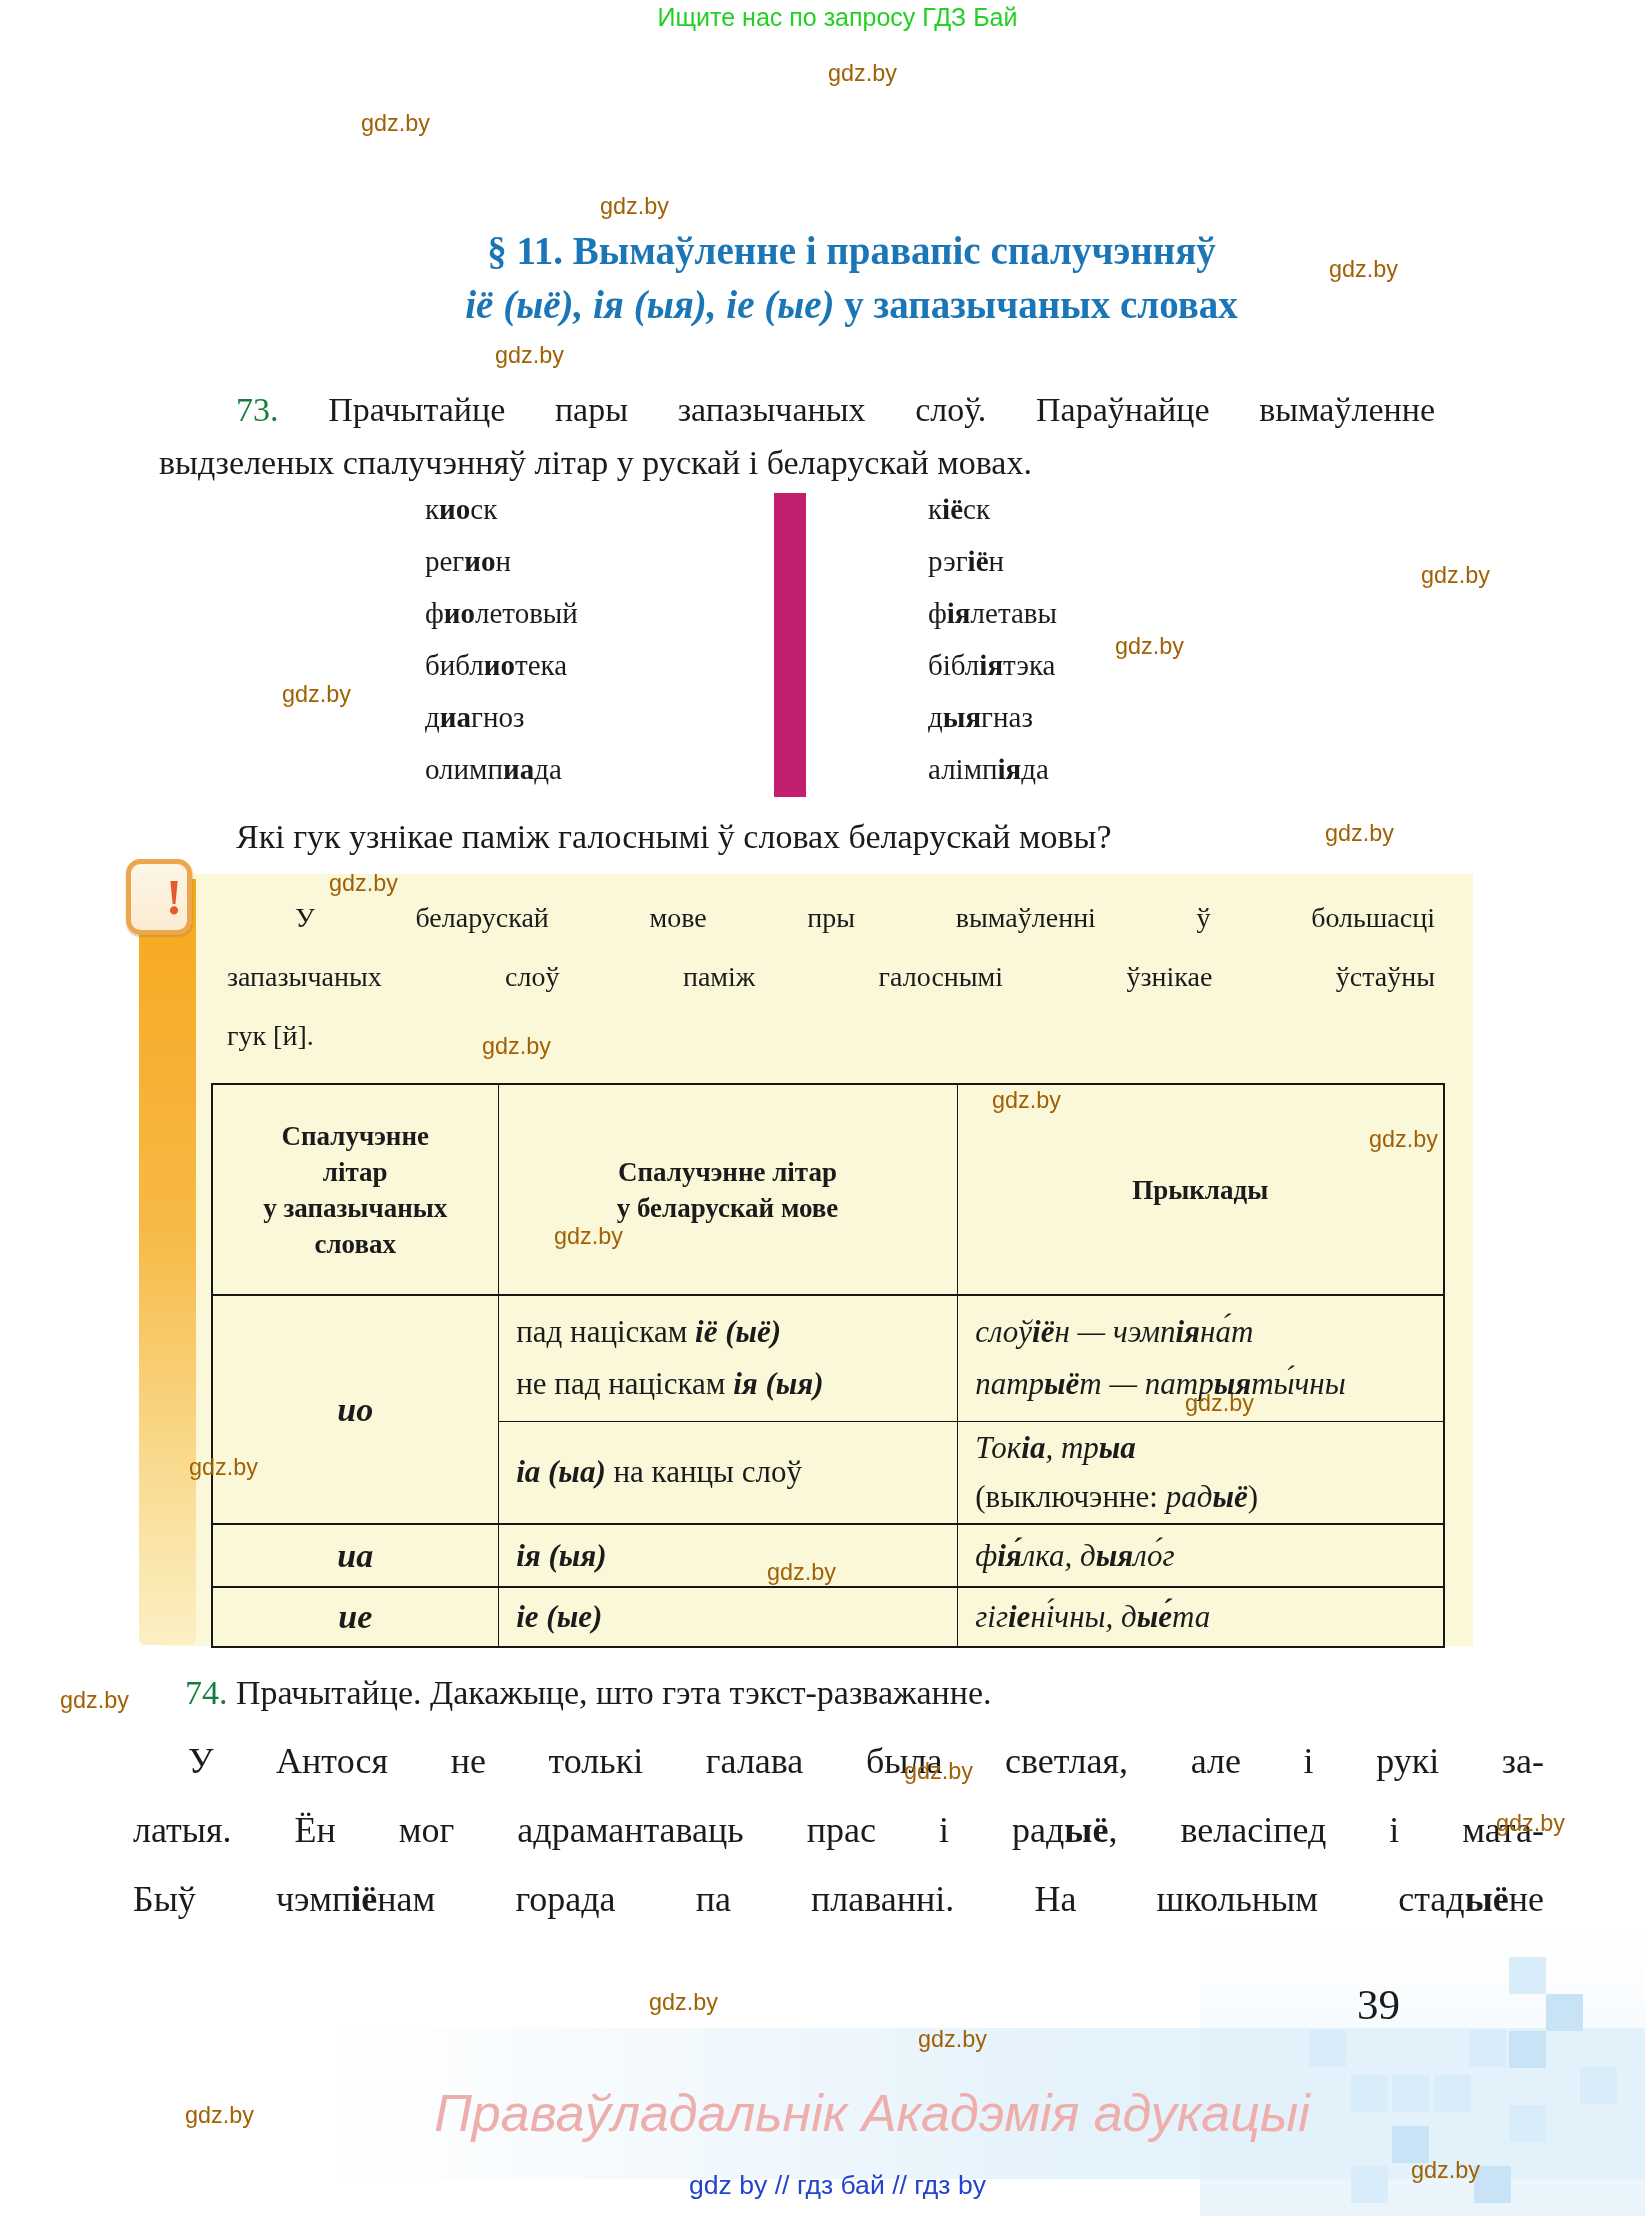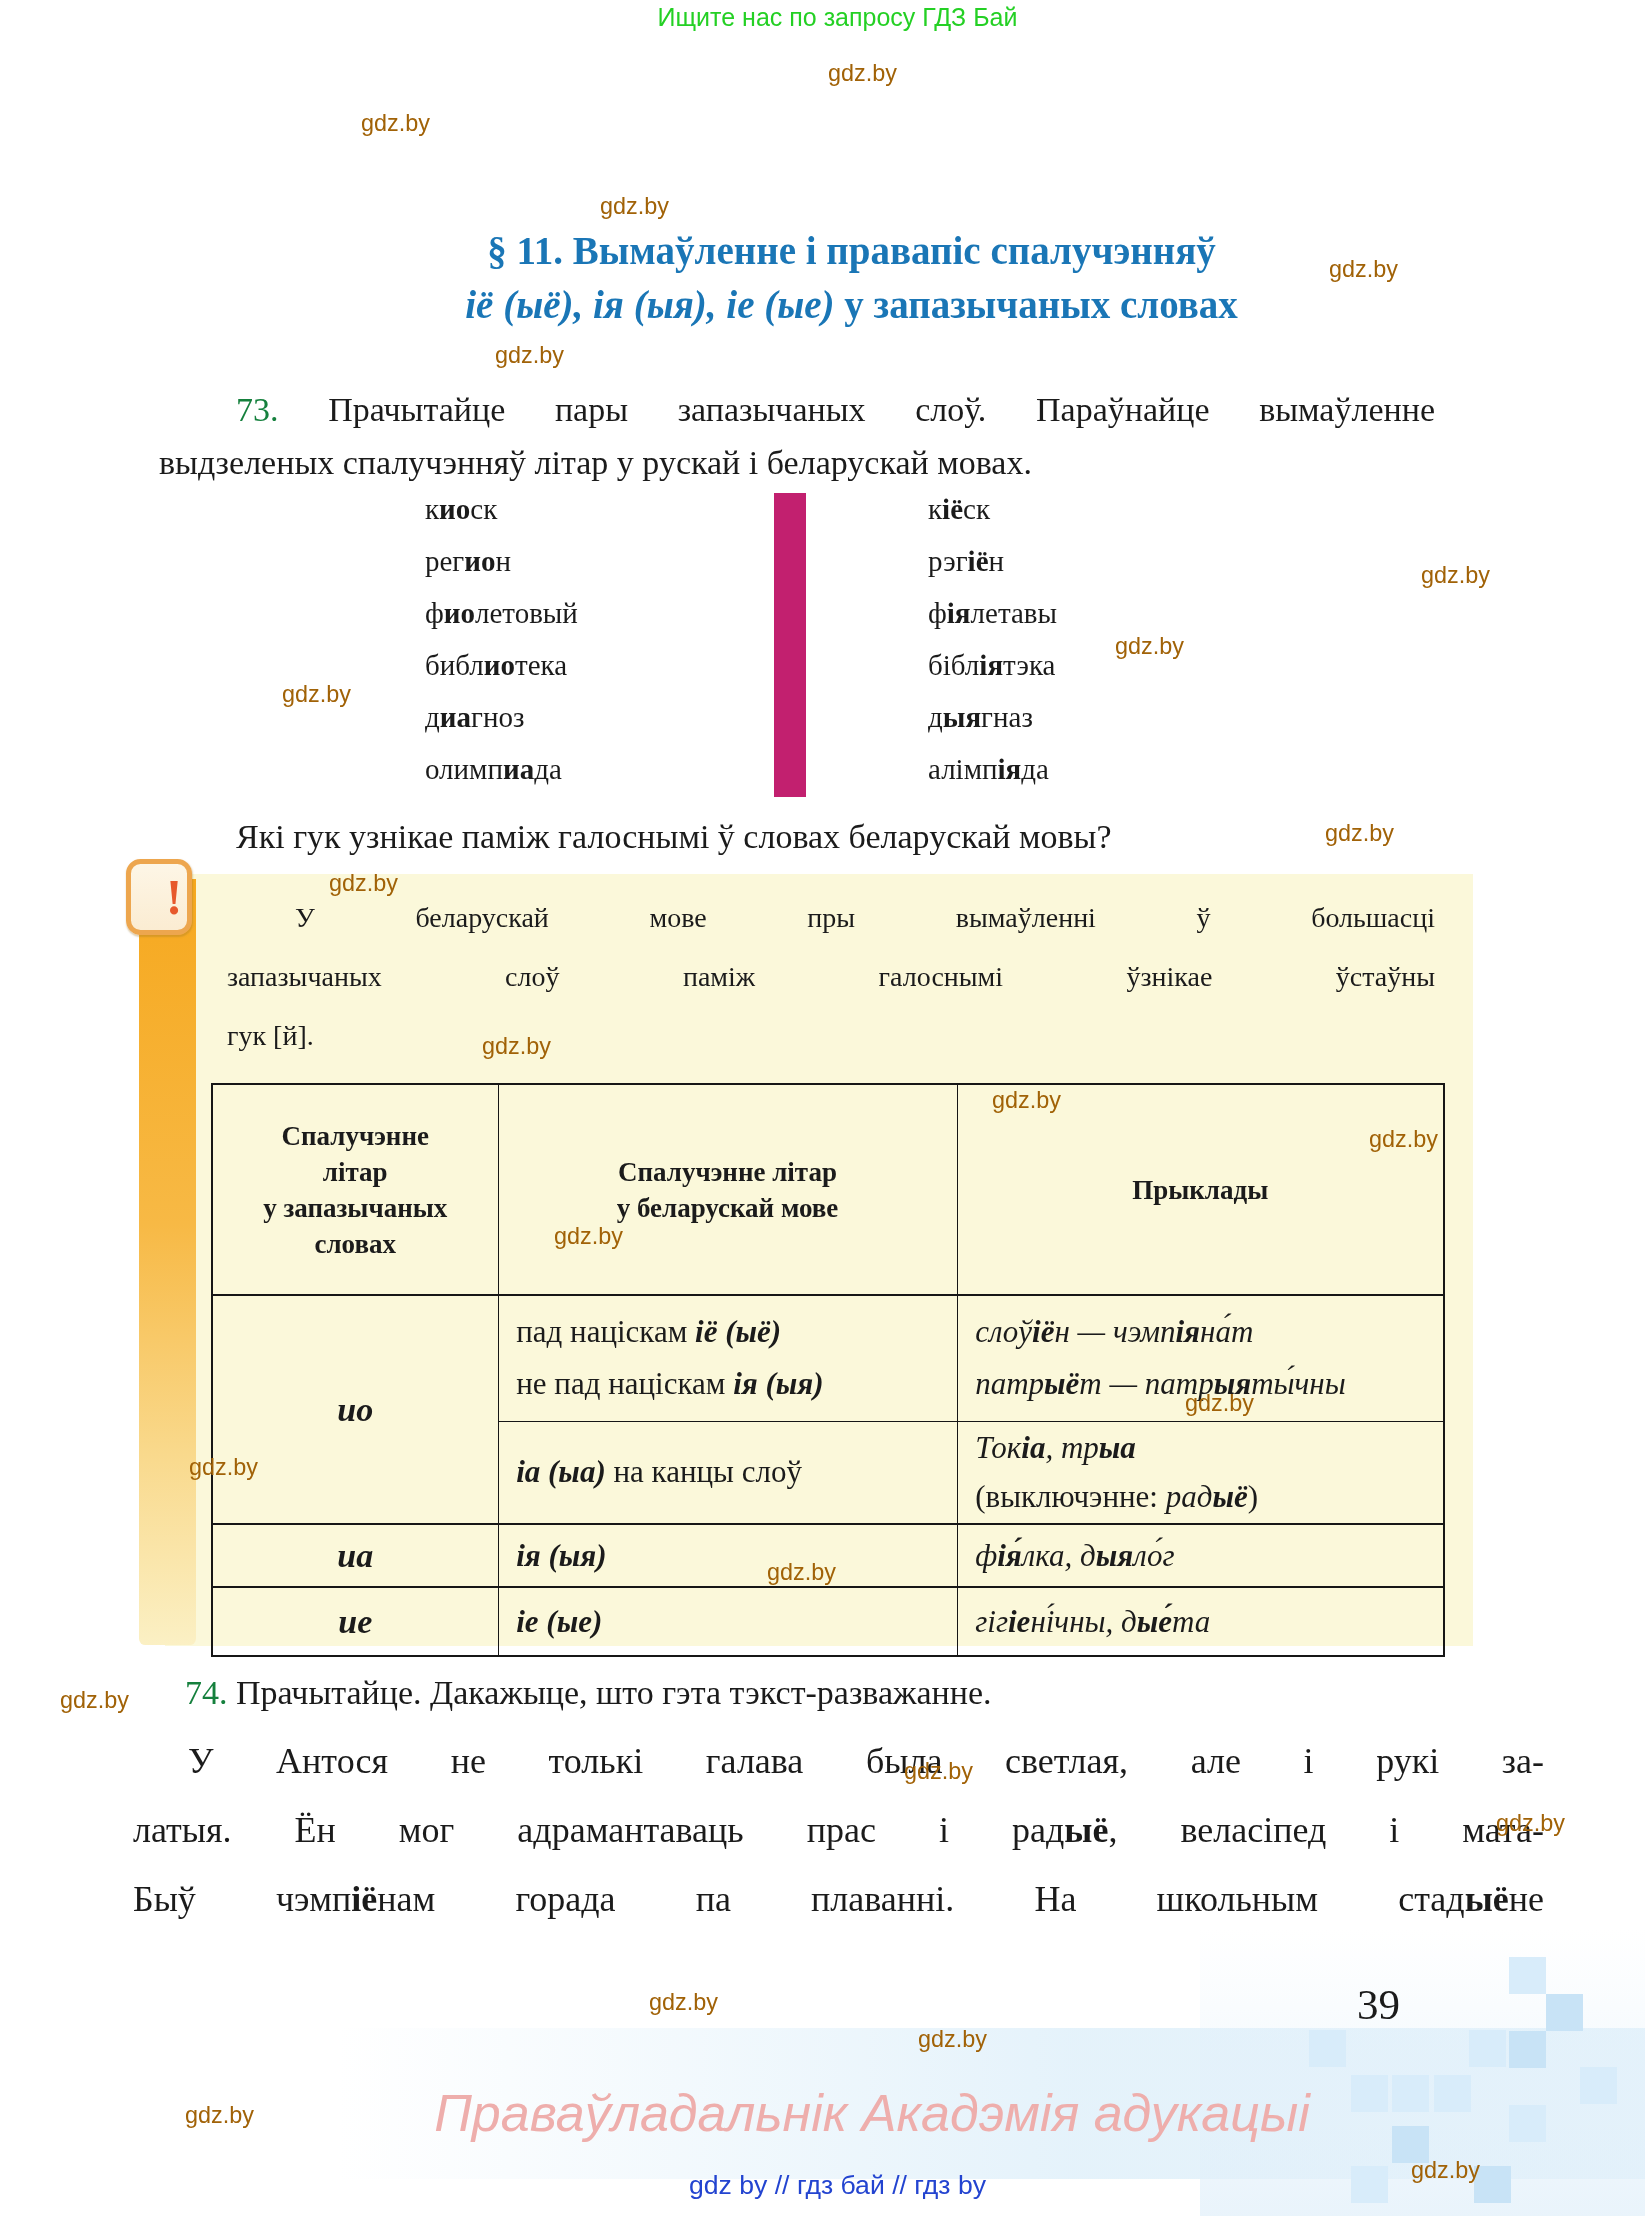--- a/index.html
+++ b/index.html
@@ -196,21 +196,21 @@
       <td class="c3">
         <div class="ln2"><span class="i">Ток</span><span class="bi">іа</span><span class="i">, тр</span><span class="bi">ыа</span></div>
         <div class="ln2"><span>(выключэнне: </span><span class="i">рад</span><span class="bi">ыё</span><span>)</span></div>
       </td>
     </tr>
     <tr class="thick" style="height:63px">
       <td class="lab">иа</td>
       <td class="c2"><span class="bi">ія (ыя)</span></td>
       <td class="c3"><span class="i">ф</span><span class="bi">ія́</span><span class="i">лка, д</span><span class="bi">ыя</span><span class="i">ло́г</span></td>
     </tr>
-    <tr class="thick" style="height:69px">
+    <tr class="thick" style="height:60px">
       <td class="lab">ие</td>
       <td class="c2"><span class="bi">іе (ые)</span></td>
       <td class="c3"><span class="i">гіг</span><span class="bi">іе</span><span class="i">ні́чны, д</span><span class="bi">ые́</span><span class="i">та</span></td>
     </tr>
   </tbody>
     </table>
 </div>
 
 <div class="abs ex74">
   <div class="tsk"><span class="ex-num">74.</span><span> Прачытайце. Дакажыце, што гэта тэкст-разважанне.</span></div>

